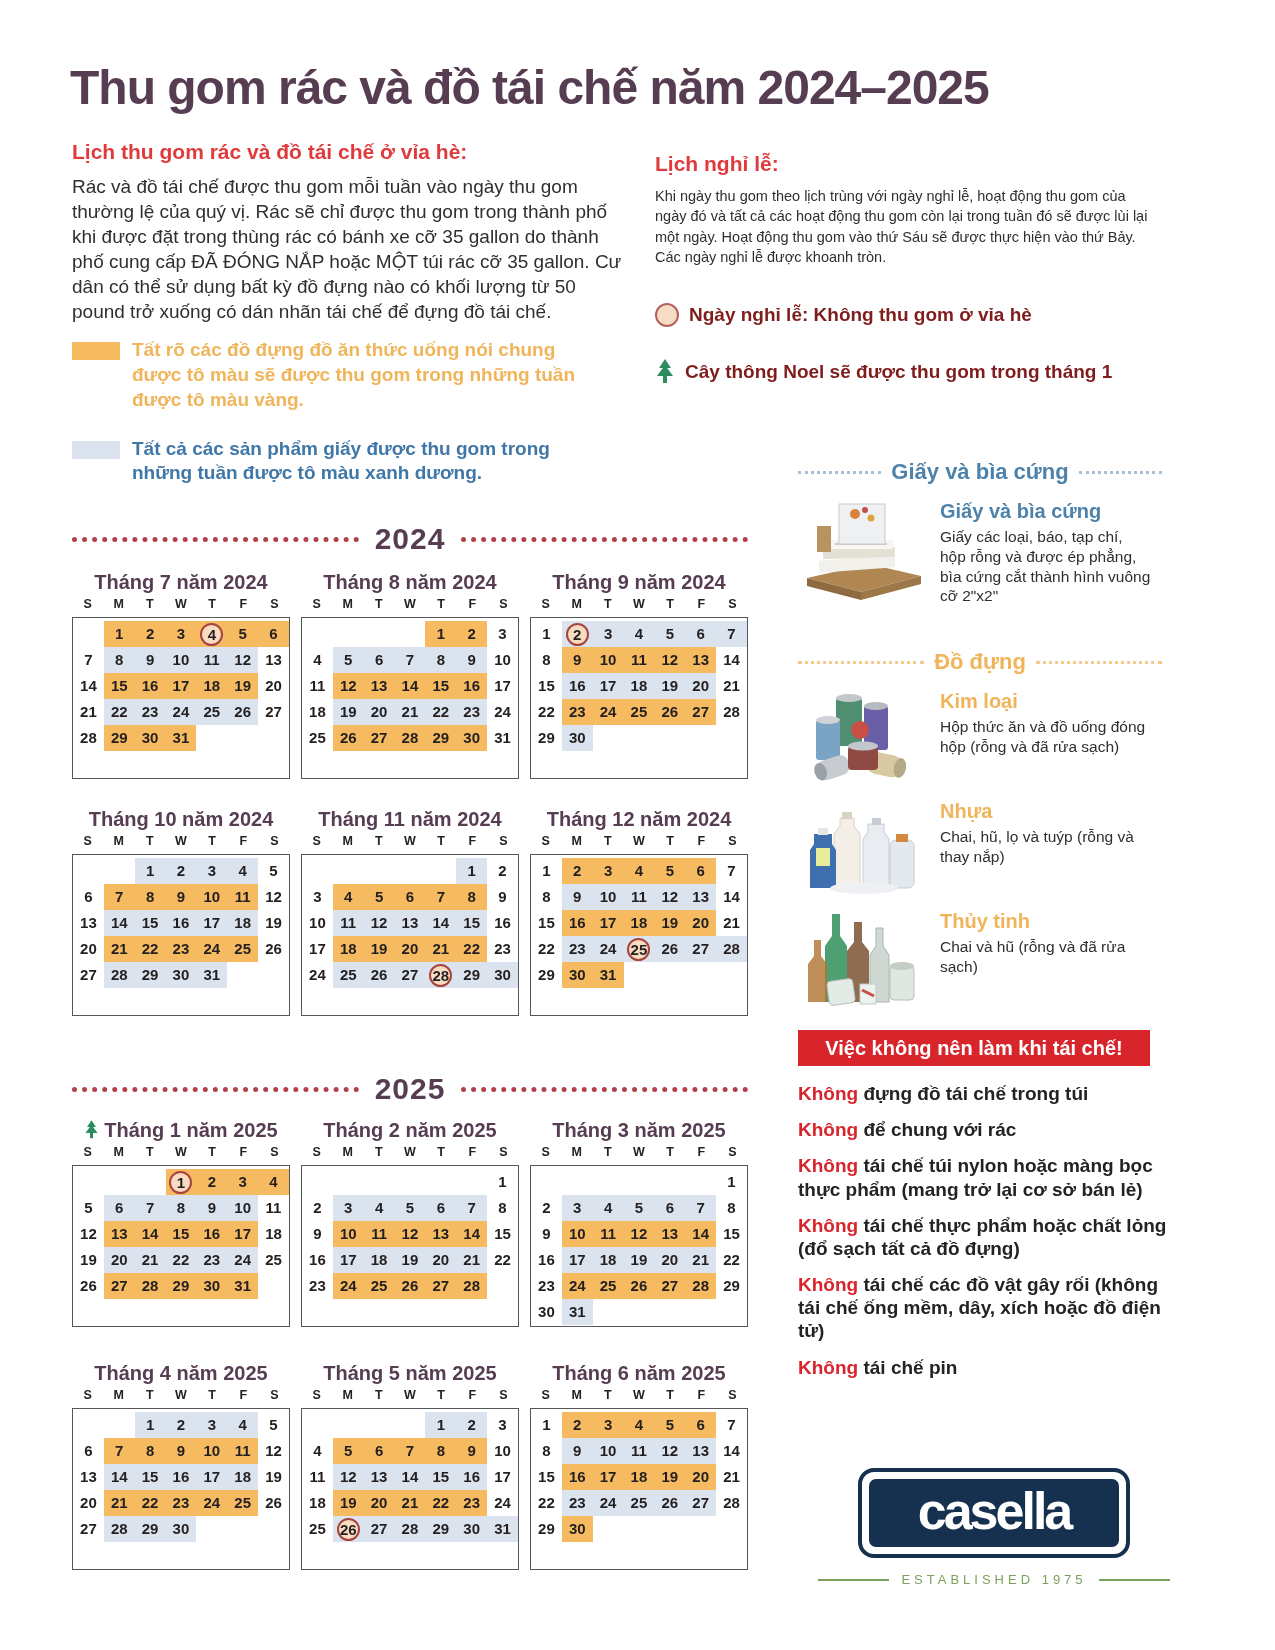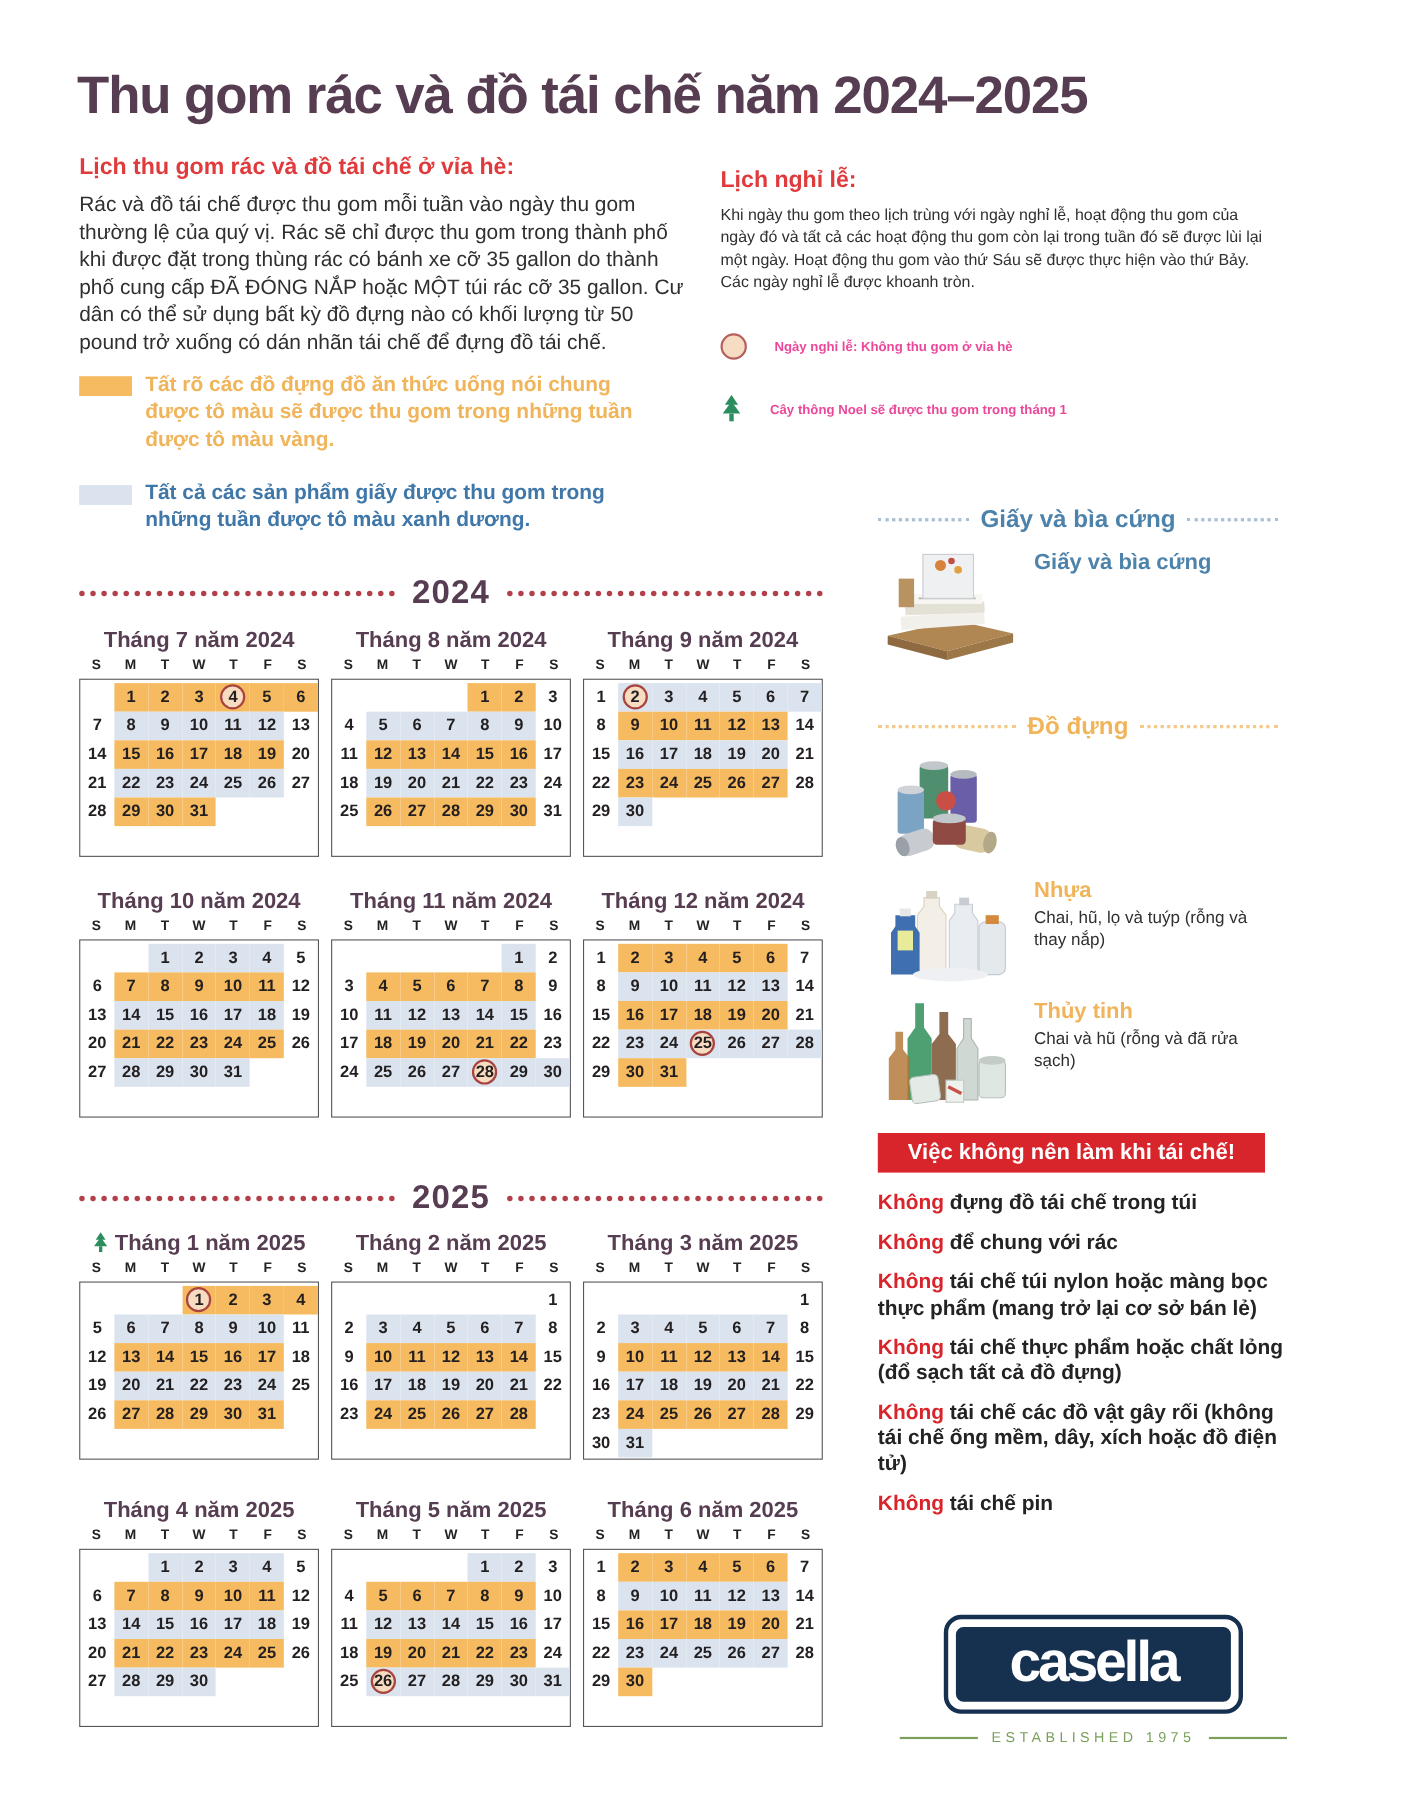--- a/index.html
+++ b/index.html
@@ -21,21 +21,21 @@
   .swatch { width:48px; height:18px; margin-top:4px; flex:0 0 48px; }
   .sw-blue { background:#dae3ee; }
   .sw-yellow { background:#f6ba60; }
   .legend-text { margin-left:12px; font-size:19px; font-weight:bold; line-height:1.3; width:470px; }
   .lt-blue { color:#3f77a8; }
   .lt-yellow { color:#f0b45a; }
 
   .hol-legend { display:flex; align-items:center; margin-top:32px; }
   .hol-circle { width:24px; height:24px; border-radius:50%; border:2.5px solid #b5605c;
     background:#f5dcc3; flex:0 0 24px; }
-  .hol-text { margin-left:25px; font-size:12px; font-weight:bold; color:#ec4899; }
+  .hol-text { margin-left:10px; font-size:19px; font-weight:bold; color:#7f1d1d; }
   .tree-ico { width:20px; height:26px; flex:0 0 20px; }
 
   
   .yr-div { position:absolute; left:72px; width:676px; display:flex; align-items:center; gap:16px; }
   .yr-line { flex:1; border-top:5px dotted #b2404a; height:0; }
   .yr-label { font-size:30px; font-weight:bold; color:#573d52; letter-spacing:1px; }
 
   
   .cal-row { position:absolute; left:72px; width:676px; display:flex; gap:11px; }
   .month { width:218px; }
@@ -144,20 +144,21 @@
           <line x1="36" y1="44" x2="88" y2="44" stroke="#b9b7ae" stroke-width="1.5"></line>
           <rect x="40" y="4" width="46" height="40" fill="#eef0f2" stroke="#c9ccd1"></rect>
           <circle cx="56" cy="14" r="5" fill="#d8833b"></circle>
           <circle cx="66" cy="10" r="3" fill="#c14f45"></circle>
           <circle cx="72" cy="18" r="3.5" fill="#e0a13f"></circle>
           <rect x="18" y="26" width="14" height="26" fill="#b9935f"></rect>
         </svg>
       </div>
       <div class="sb-txt">
         <div class="sb-item-title blue">Giấy và bìa cứng</div>
+        <div class="sb-desc">Giấy các loại, báo, tạp chí, hộp rỗng và được ép phẳng, bìa cứng cắt thành hình vuông cỡ 2"x2"</div>
       </div>
     </div>
 
     <div class="sb-head gap-section">
       <div class="sb-line orange"></div>
       <div class="sb-title orange">Đồ đựng</div>
       <div class="sb-line orange"></div>
     </div>
 
     <div class="sb-item">
@@ -175,20 +176,24 @@
             </g>
           <g transform="rotate(12 84 76)">
               <rect x="64" y="64" width="36" height="22" rx="10" fill="#d9c9a0"></rect>
               <ellipse cx="98" cy="75" rx="6" ry="10" fill="#b3a887"></ellipse>
             </g>
           <rect x="46" y="56" width="30" height="24" rx="4" fill="#8f4b43"></rect>
           <ellipse cx="61" cy="56" rx="15" ry="4.5" fill="#c2c7cc"></ellipse>
           <circle cx="58" cy="40" r="9" fill="#c94f46"></circle>
         </svg>
       </div>
+      <div class="sb-txt">
+        <div class="sb-item-title orange">Kim loại</div>
+        <div class="sb-desc">Hộp thức ăn và đồ uống đóng hộp (rỗng và đã rửa sạch)</div>
+      </div>
     </div>
 
     <div class="sb-item">
       <div class="sb-img">
         <svg width="120" height="96" viewBox="0 0 120 96">
           <path d="M38 18 h14 v8 l6 8 v54 h-26 v-54 l6-8 z" fill="#f3efe6" stroke="#d8d2c3"></path>
           <rect x="40" y="12" width="10" height="7" fill="#d8d2c3"></rect>
           <path d="M12 34 h18 v10 l4 6 v38 h-26 v-38 l4-6 z" fill="#3f6fae"></path>
           <rect x="16" y="28" width="10" height="7" fill="#e6e6e6"></rect>
           <rect x="14" y="48" width="14" height="18" fill="#e8ec9a"></rect>

